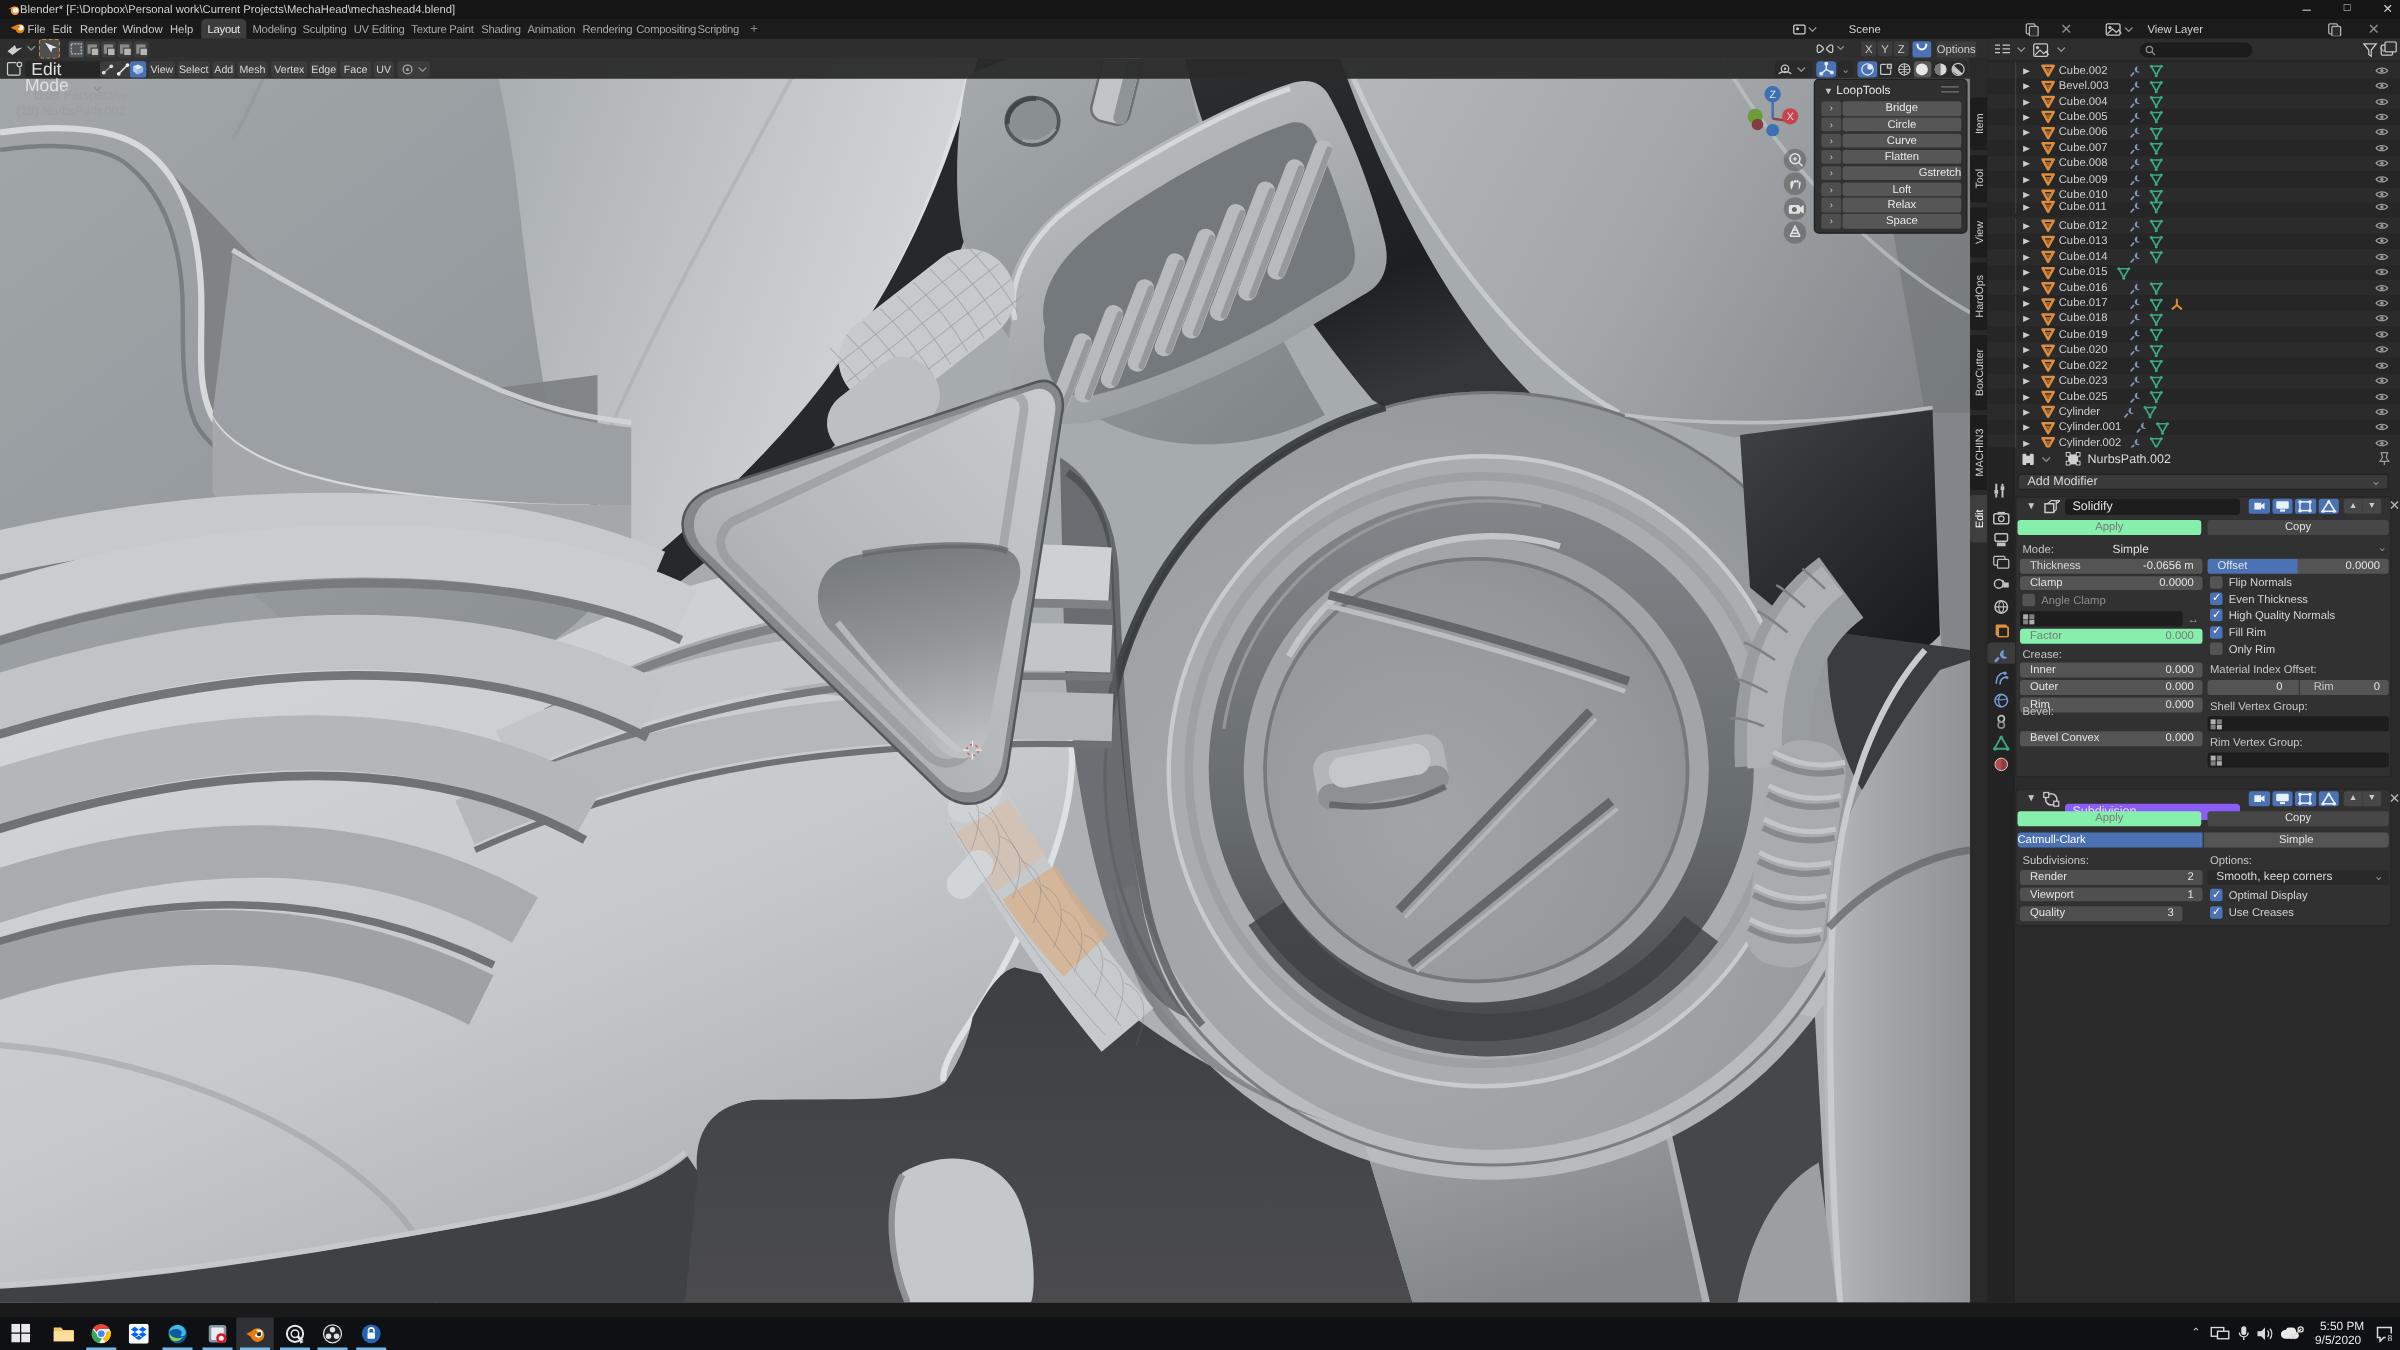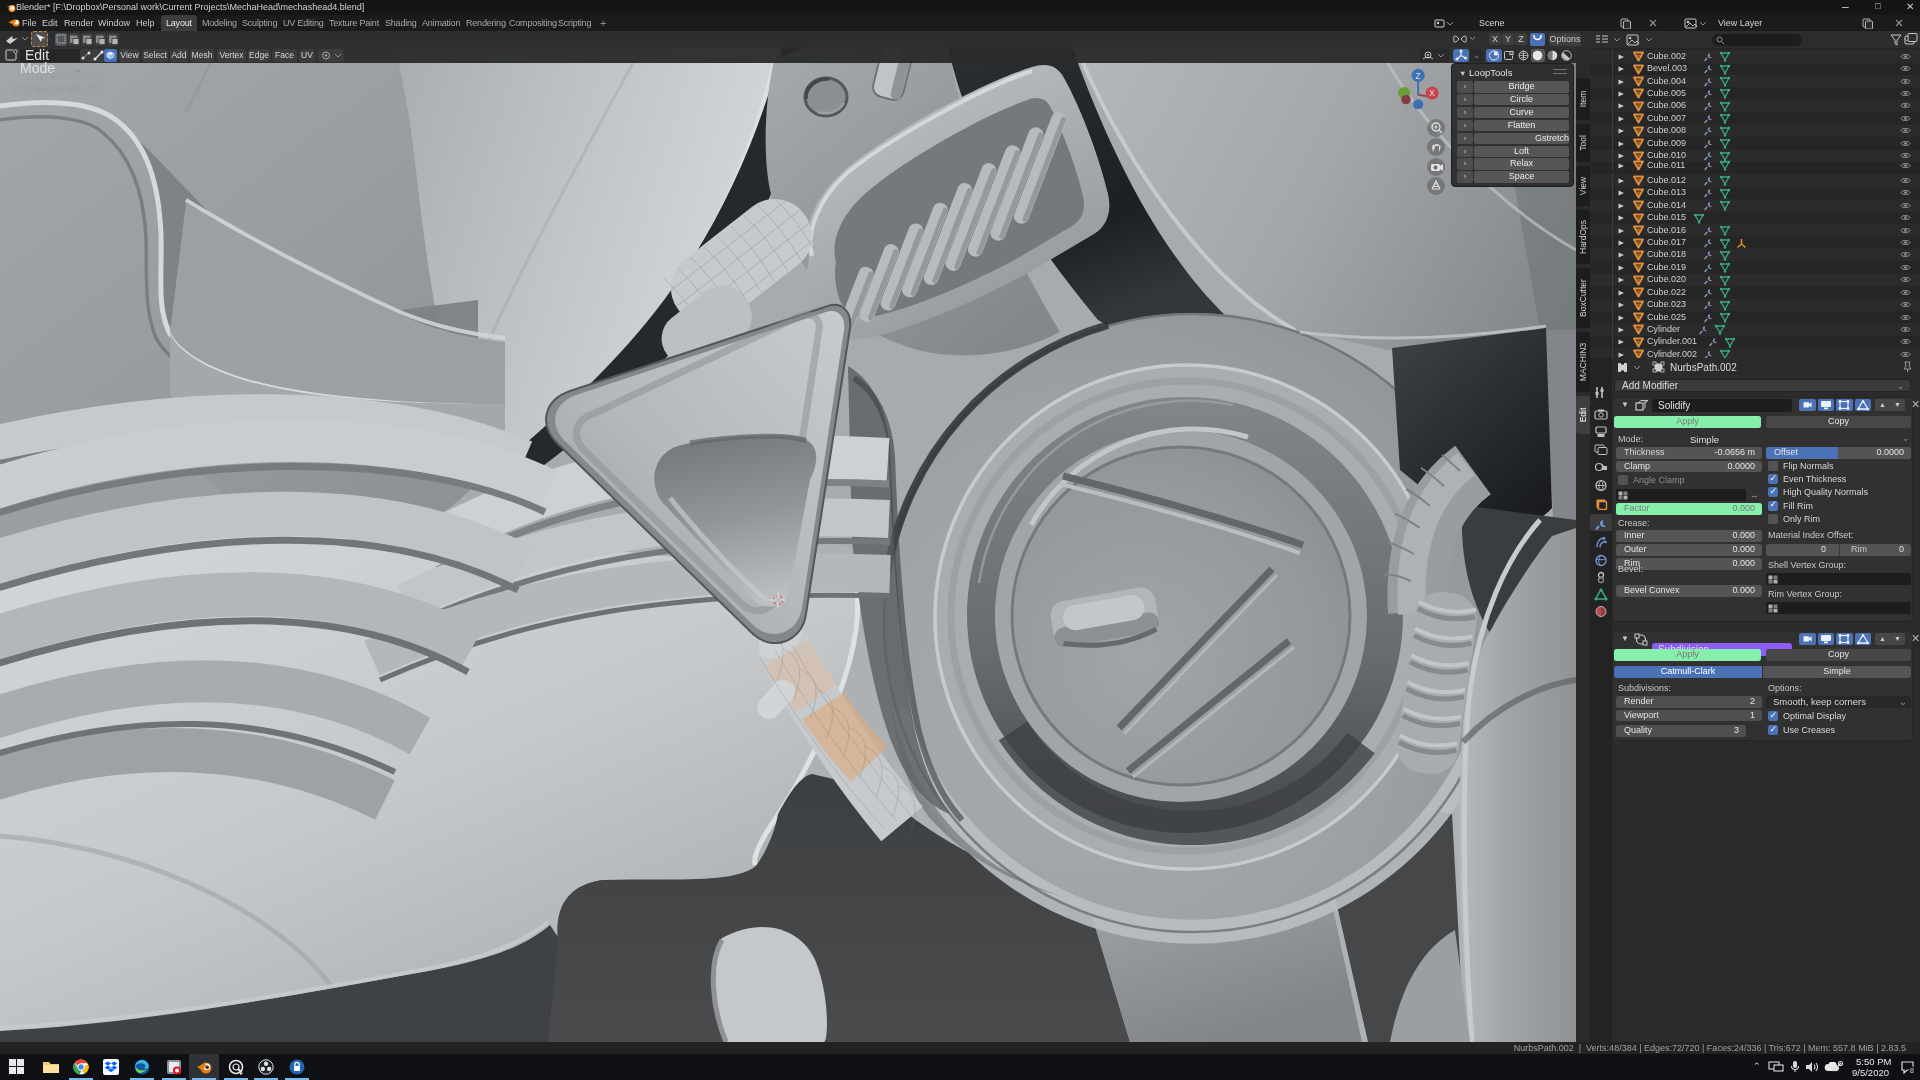--- a/index.html
+++ b/index.html
@@ -1497,37 +1497,34 @@
             <circle cx="8" cy="2.5" r="1.3" fill="#eaf0f8"></circle>
             <circle cx="12.5" cy="10" r="1.3" fill="#eaf0f8"></circle>
             <circle cx="3.5" cy="10" r="1.3" fill="#eaf0f8"></circle>
           </svg>
 </div>
 <div class="abs" style="left:285.0px;top:274.5px;width:15px;height:12px;background:#474747;border-radius:2px 0 0 2px;color:#ccc;font-size:7px;text-align:center;line-height:12px">▲</div>
 <div class="abs" style="left:300.0px;top:274.5px;width:15px;height:12px;background:#474747;border-radius:0 2px 2px 0;color:#ccc;font-size:7px;text-align:center;line-height:12px">▼</div>
 <div class="t" style="left:321.0px;top:274px;color:#b5b5b5;font-size:11px">✕</div>
 <div class="pfield dim" style="left:24px;top:291px;width:147px;text-align:center">Apply</div>
 <div class="pfield" style="left:176px;top:291px;width:145px;background:#474747;text-align:center">Copy</div>
-<div class="pfield" style="left:24px;top:308px;width:148px;background:#4a72b5;text-align:center;color:#fff;border-radius:3px 0 0 3px">Catmull-Clark</div>
+<div class="pfield" style="left:24px;top:308px;width:148px;background:#4a72b5;text-align:left;color:#fff;border-radius:3px 0 0 3px">Catmull-Clark</div>
 <div class="pfield" style="left:173px;top:308px;width:148px;background:#545454;text-align:center;border-radius:0 3px 3px 0">Simple</div>
 <div class="plabel" style="left:28px;top:325px">Subdivisions:</div>
 <div class="pfield" style="left:26px;top:338px;width:146px;background:#4f4f4f"><span style="margin-left:8px">Render</span><span style="position:absolute;right:7px">2</span></div>
 <div class="pfield" style="left:26px;top:351.5px;width:146px;background:#4f4f4f"><span style="margin-left:8px">Viewport</span><span style="position:absolute;right:7px">1</span></div>
 <div class="pfield" style="left:26px;top:367px;width:130px;background:#4f4f4f"><span style="margin-left:8px">Quality</span><span style="position:absolute;right:7px">3</span></div>
 <div class="plabel" style="left:178px;top:325px">Options:</div>
 <div class="abs" style="left:176px;top:338px;width:145px;height:12px;background:#292929;border-radius:2px;color:#d8d8d8;font-size:9.5px;line-height:12px"><span style="margin-left:7px">Smooth, keep corners</span><span style="position:absolute;right:4px;color:#8f8f8f">⌄</span></div>
 <div class="pchk on" style="left:178px;top:353px"></div>
         <div class="pchklbl" style="left:193px;top:353px">Optimal Display</div>
 <div class="pchk on" style="left:178px;top:367px"></div>
         <div class="pchklbl" style="left:193px;top:367px">Use Creases</div>
 </div>
 </div>
-<div id="statusbar" class="abs">
-      <div class="t" style="right:14px;top:0.5px">NurbsPath.002&nbsp; | &nbsp;Verts:48/384 | Edges:72/720 | Faces:24/336 | Tris:672 | Mem: 557.8 MiB | 2.83.5</div>
-    </div>
 <div id="taskbar" class="abs">
 <svg class="abs" style="left:9px;top:5px" width="15" height="15" viewBox="0 0 15 15">
         <rect x="0" y="0" width="7" height="7" fill="#e8e8e8"></rect>
         <rect x="8" y="0" width="7" height="7" fill="#e8e8e8"></rect>
         <rect x="0" y="8" width="7" height="7" fill="#e8e8e8"></rect>
         <rect x="8" y="8" width="7" height="7" fill="#e8e8e8"></rect>
       </svg>
 <div class="abs" style="left:42px;top:5px">
         <svg width="18" height="16" viewBox="0 0 18 16">
           <path d="M1,3 h6 l1.5,2 H17 v9 H1 Z" fill="#f5c96b"></path>

